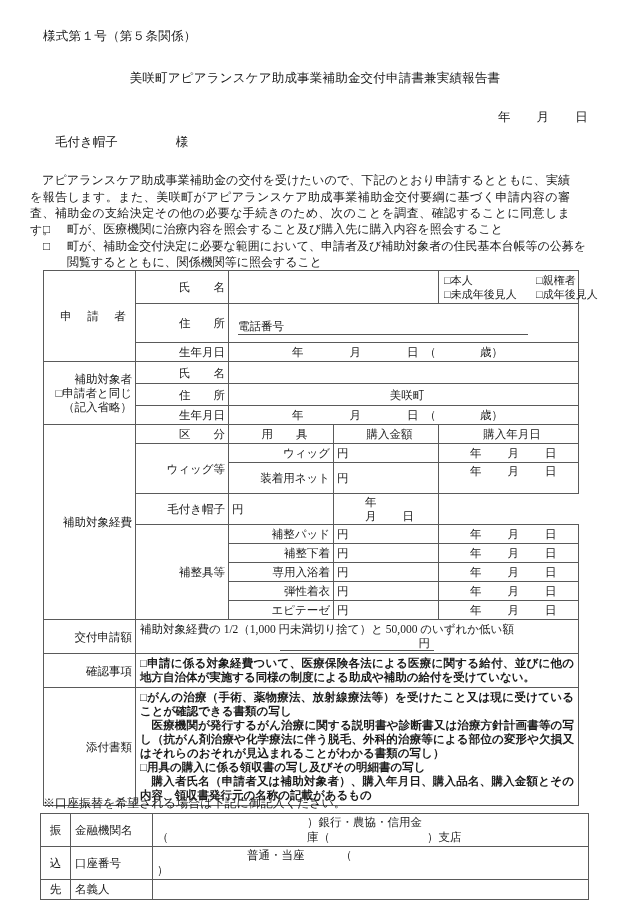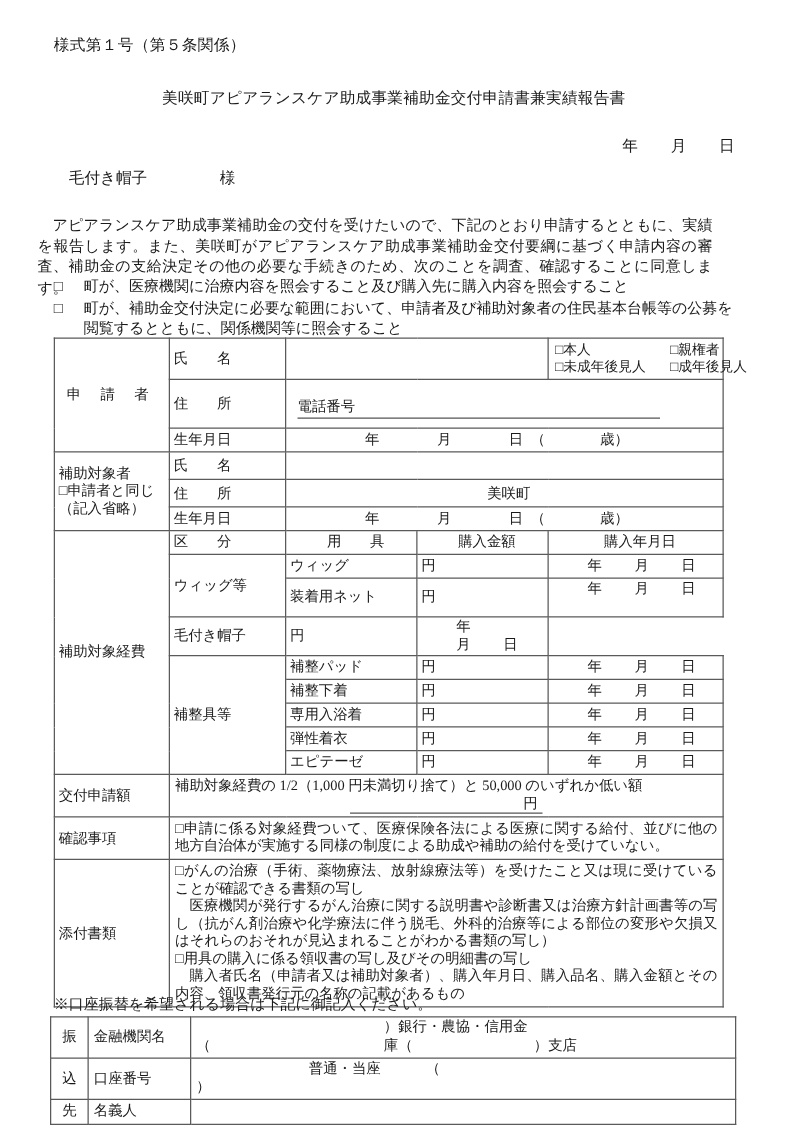--- a/index.html
+++ b/index.html
@@ -101,21 +101,21 @@
     border-collapse: collapse;
     table-layout: fixed;
     font-size: 11.5px;
   }
   table.main td {
     border: 1px solid #5a5a5a;
     padding: 1px 3px;
     vertical-align: middle;
     line-height: 14px;
   }
-  .c-label { text-align: left; }
+  .c-label { text-align: right; }
   .spread {
     display: inline-block;
     letter-spacing: 0.55em;
     text-indent: 0.55em;
   }
   .pad-l { padding-left: 10px !important; text-align: center; }
   .v-top { vertical-align: top !important; }
 
   .chk-cell {
     font-size: 11px;
@@ -171,21 +171,21 @@
     text-align: right;
     padding-right: 4px;
   }
 
   .para-cell {
     font-size: 11.5px;
     line-height: 14.5px;
     padding: 2px 4px 3px 4px !important;
     text-align: justify;
   }
-  .para-cell div { margin: 0; }
+  .para-cell div { margin: 0; font-weight: bold; }
   .ind1 { text-indent: 1em; }
 
   
   .note {
     position: absolute;
     left: 43px;
     top: 795px;
     font-size: 12px;
   }
   table.bank {

